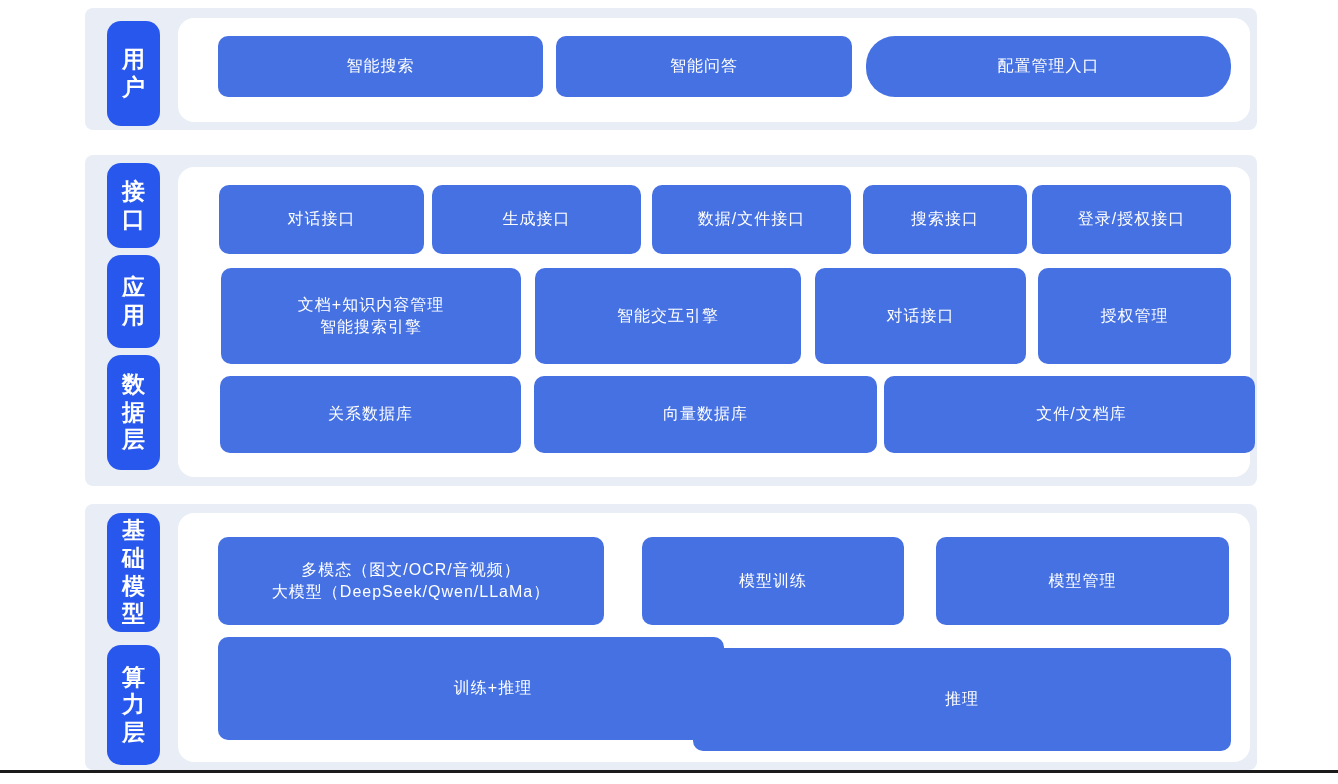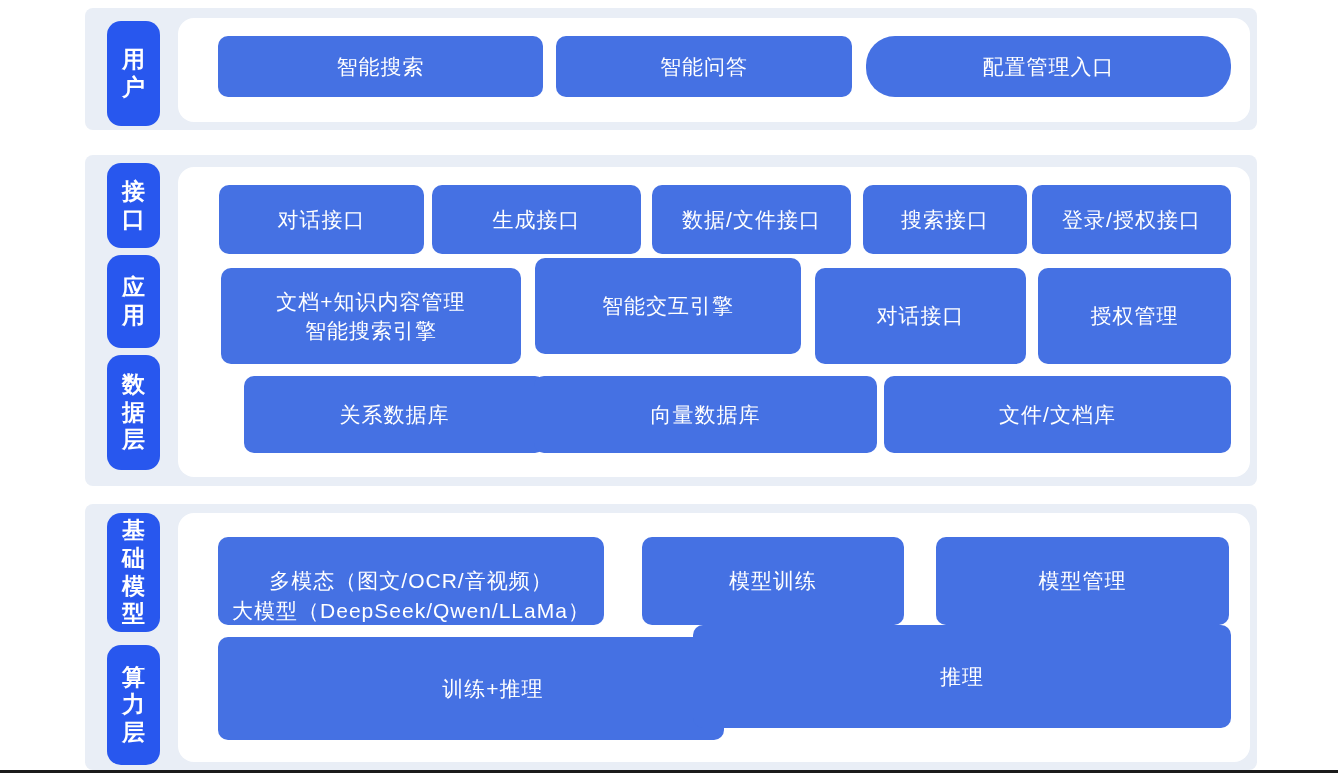--- a/index.html
+++ b/index.html
@@ -47,21 +47,21 @@
     word-break:break-all;
     line-height:1.2;
     text-align:center;
   }
   .block{
     position:absolute;
     background:var(--c-button-bg);
     border-radius:10px;
     display:flex;flex-direction:column;align-items:center;justify-content:center;
     color:var(--c-text-on-blue);
-    font-size:21px;font-weight:500;
+    font-size:16px;font-weight:500;
     letter-spacing:1px;
     text-align:center;
   }
   .block span{display:block;line-height:1.4;}
   .bottom-rule{
     position:absolute;
     left:0;top:770px;width:1338px;height:3px;
     background:var(--c-bottom-rule);
   }
 </style>
@@ -112,64 +112,64 @@
       <span>搜索接口</span>
     </div>
     <div class="block" style="left:947px;top:30px;width:199px;height:69px;">
       <span>登录/授权接口</span>
     </div>
 
     <div class="block" style="left:136px;top:113px;width:300px;height:96px;">
       <span>文档+知识内容管理</span>
       <span>智能搜索引擎</span>
     </div>
-    <div class="block" style="left:450px;top:103px;width:266px;height:96px;">
+    <div class="block" style="left:450px;top:113px;width:266px;height:96px;">
       <span>智能交互引擎</span>
     </div>
     <div class="block" style="left:730px;top:113px;width:211px;height:96px;">
       <span>对话接口</span>
     </div>
     <div class="block" style="left:953px;top:113px;width:193px;height:96px;">
       <span>授权管理</span>
     </div>
 
-    <div class="block" style="left:135px;top:221px;width:301px;height:77px;margin-left:24px;">
+    <div class="block" style="left:135px;top:221px;width:301px;height:77px;">
       <span>关系数据库</span>
     </div>
     <div class="block" style="left:449px;top:221px;width:343px;height:77px;">
       <span>向量数据库</span>
     </div>
-    <div class="block" style="left:799px;top:221px;width:347px;height:77px;">
+    <div class="block" style="left:799px;top:221px;width:347px;height:77px;padding-left:24px;">
       <span>文件/文档库</span>
     </div>
   </div>
 
   <div class="band" style="top:504px;height:266px;">
     <div class="panel" style="left:93px;top:9px;width:1072px;height:249px;"></div>
 
     <div class="pill" style="top:9px;height:119px;">
       <span>基础模型</span>
     </div>
     <div class="pill" style="top:141px;height:120px;">
       <span>算力层</span>
     </div>
 
-    <div class="block" style="left:133px;top:33px;width:386px;height:88px;justify-content:flex-end;">
+    <div class="block" style="left:133px;top:33px;width:386px;height:88px;">
       <span>多模态（图文/OCR/音视频）</span>
       <span>大模型（DeepSeek/Qwen/LLaMa）</span>
     </div>
     <div class="block" style="left:557px;top:33px;width:262px;height:88px;text-align:center;">
       <span>模型训练</span>
     </div>
     <div class="block" style="left:851px;top:33px;width:293px;height:88px;">
       <span>模型管理</span>
     </div>
 
     <div class="block" style="left:133px;top:133px;width:462px;height:103px;padding-left:44px;">
       <span>训练+推理</span>
     </div>
-    <div class="block" style="left:608px;top:121px;width:538px;height:103px;">
+    <div class="block" style="left:608px;top:144px;width:538px;height:103px;">
       <span>推理</span>
     </div>
   </div>
 
   <div class="bottom-rule"></div>
 </div>
 
 </body></html>

